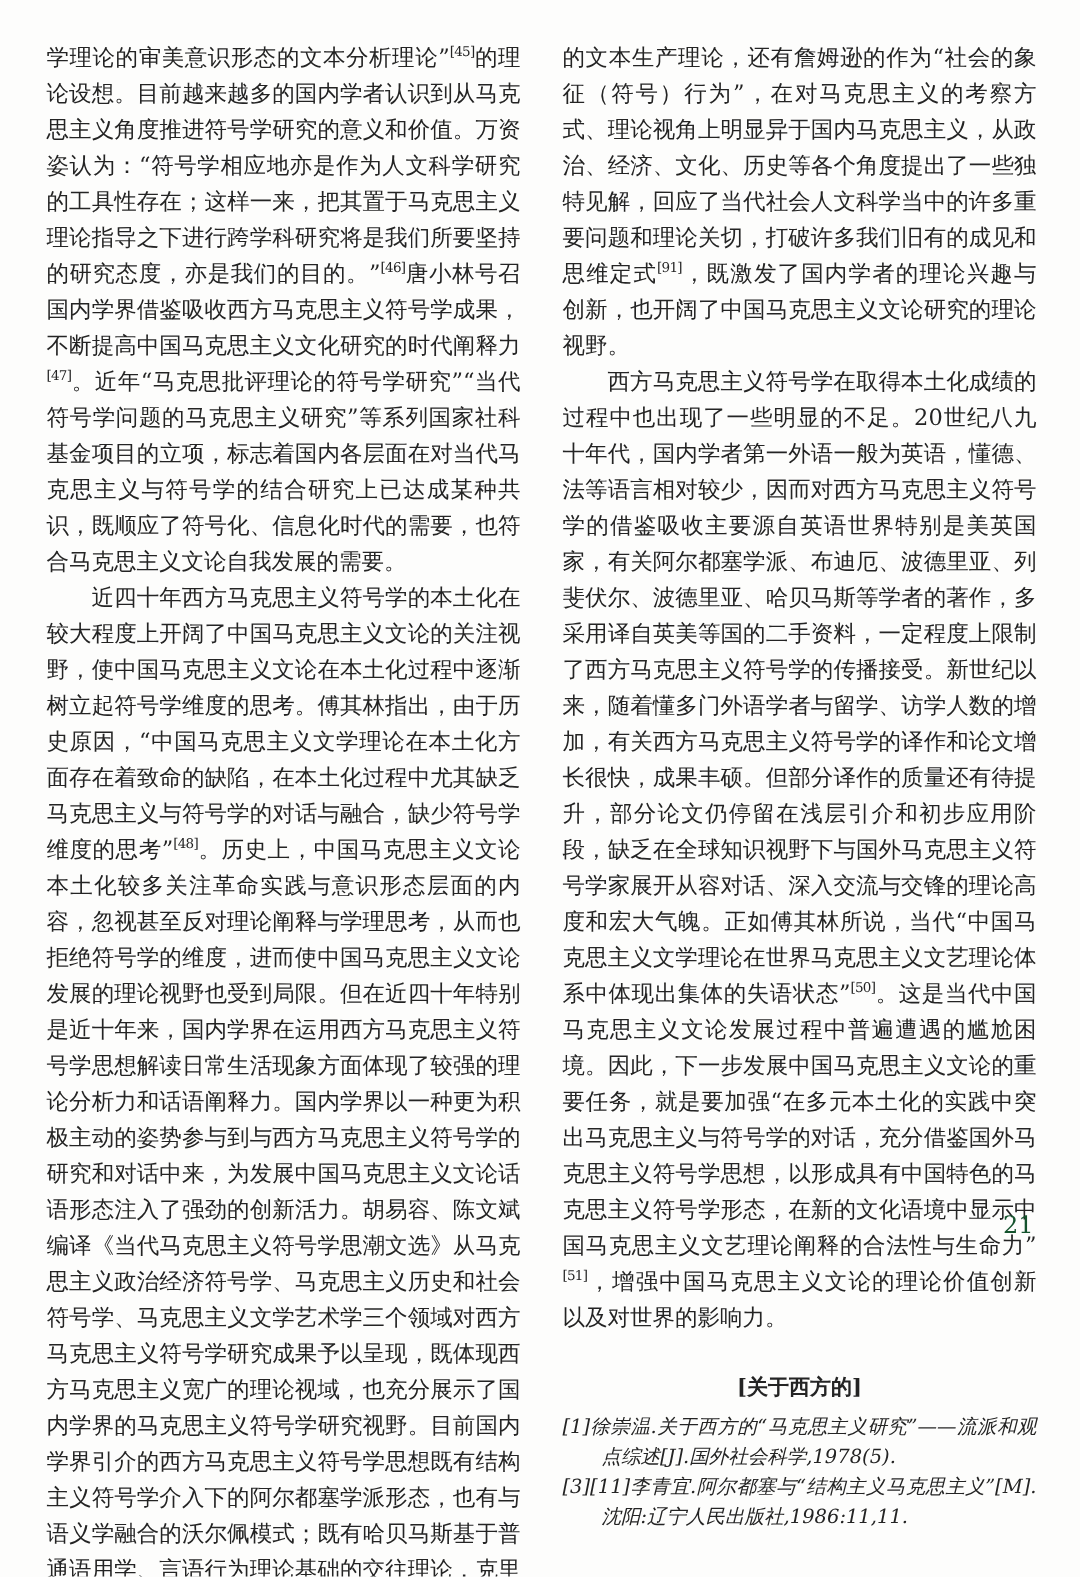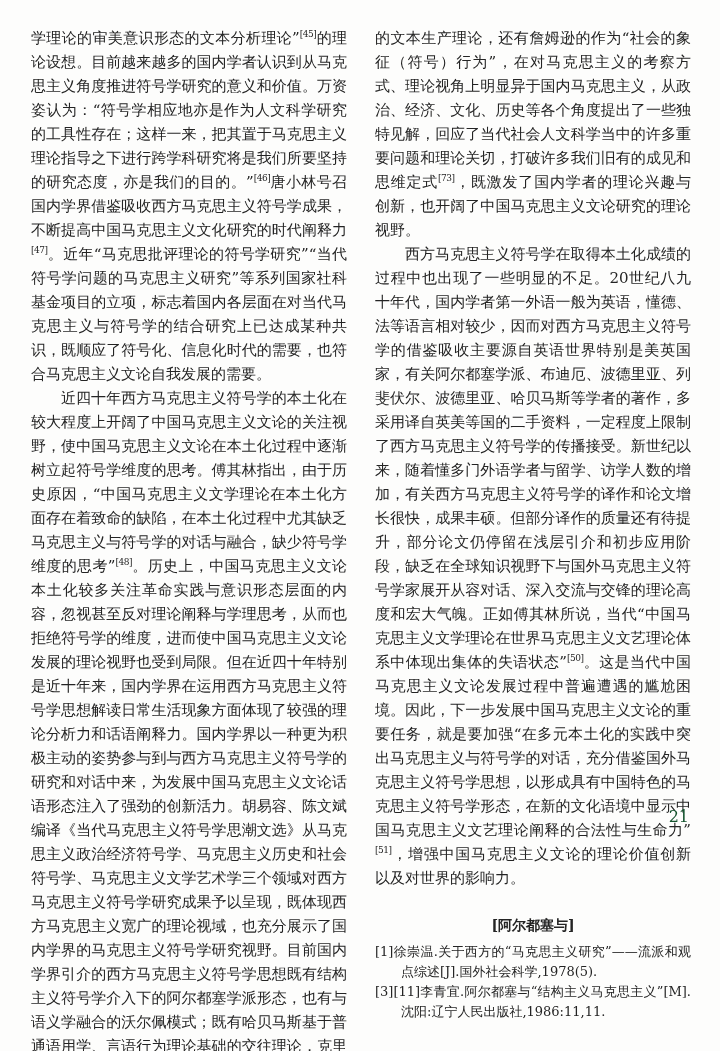--- a/index.html
+++ b/index.html
@@ -43,20 +43,21 @@
     font-weight:bold;
     font-size:14px;
     line-height:20px;
   }
   .refs{
     margin-top:7px;
   }
   .ref-item{
     font-size:13px;
     line-height:20px;
+    font-style:italic;
     text-align:justify;
     padding-left:2em;
     text-indent:-2em;
     margin:0;
   }
   .page-number{
     position:absolute;
     right:31px;bottom:16px;
     font-size:16px;
     color:#14532d;
@@ -66,24 +67,24 @@
 <body>
 
 <div class="page">
   <div class="columns">
     <div class="col">
         <p class="para">学理论的审美意识形态的文本分析理论”<sup class="cite">[45]</sup>的理论设想。目前越来越多的国内学者认识到从马克思主义角度推进符号学研究的意义和价值。万资姿认为：“符号学相应地亦是作为人文科学研究的工具性存在；这样一来，把其置于马克思主义理论指导之下进行跨学科研究将是我们所要坚持的研究态度，亦是我们的目的。”<sup class="cite">[46]</sup>唐小林号召国内学界借鉴吸收西方马克思主义符号学成果，不断提高中国马克思主义文化研究的时代阐释力<sup class="cite">[47]</sup>。近年“马克思批评理论的符号学研究”“当代符号学问题的马克思主义研究”等系列国家社科基金项目的立项，标志着国内各层面在对当代马克思主义与符号学的结合研究上已达成某种共识，既顺应了符号化、信息化时代的需要，也符合马克思主义文论自我发展的需要。</p>
         <p class="para indent">近四十年西方马克思主义符号学的本土化在较大程度上开阔了中国马克思主义文论的关注视野，使中国马克思主义文论在本土化过程中逐渐树立起符号学维度的思考。傅其林指出，由于历史原因，“中国马克思主义文学理论在本土化方面存在着致命的缺陷，在本土化过程中尤其缺乏马克思主义与符号学的对话与融合，缺少符号学维度的思考”<sup class="cite">[48]</sup>。历史上，中国马克思主义文论本土化较多关注革命实践与意识形态层面的内容，忽视甚至反对理论阐释与学理思考，从而也拒绝符号学的维度，进而使中国马克思主义文论发展的理论视野也受到局限。但在近四十年特别是近十年来，国内学界在运用西方马克思主义符号学思想解读日常生活现象方面体现了较强的理论分析力和话语阐释力。国内学界以一种更为积极主动的姿势参与到与西方马克思主义符号学的研究和对话中来，为发展中国马克思主义文论话语形态注入了强劲的创新活力。胡易容、陈文斌编译《当代马克思主义符号学思潮文选》从马克思主义政治经济符号学、马克思主义历史和社会符号学、马克思主义文学艺术学三个领域对西方马克思主义符号学研究成果予以呈现，既体现西方马克思主义宽广的理论视域，也充分展示了国内学界的马克思主义符号学研究视野。目前国内学界引介的西方马克思主义符号学思想既有结构主义符号学介入下的阿尔都塞学派形态，也有与语义学融合的沃尔佩模式；既有哈贝马斯基于普通语用学、言语行为理论基础的交往理论，克里斯蒂瓦的女性主义符号学，也有索绪尔、叶尔姆斯列夫等视野下的列斐伏尔、罗兰·巴特、波德里亚的消费文化符号学、符号政治经济学、大众文化符号学；既有威廉斯的符号体系的意义生产理论、伊格尔顿</p>
       </div>
     <div class="col">
       <div>
-          <p class="para">的文本生产理论，还有詹姆逊的作为“社会的象征（符号）行为”，在对马克思主义的考察方式、理论视角上明显异于国内马克思主义，从政治、经济、文化、历史等各个角度提出了一些独特见解，回应了当代社会人文科学当中的许多重要问题和理论关切，打破许多我们旧有的成见和思维定式<sup class="cite">[73]</sup>，既激发了国内学者的理论兴趣与创新，也开阔了中国马克思主义文论研究的理论视野。</p>
+          <p class="para">的文本生产理论，还有詹姆逊的作为“社会的象征（符号）行为”，在对马克思主义的考察方式、理论视角上明显异于国内马克思主义，从政治、经济、文化、历史等各个角度提出了一些独特见解，回应了当代社会人文科学当中的许多重要问题和理论关切，打破许多我们旧有的成见和思维定式<sup class="cite">[91]</sup>，既激发了国内学者的理论兴趣与创新，也开阔了中国马克思主义文论研究的理论视野。</p>
           <p class="para indent">西方马克思主义符号学在取得本土化成绩的过程中也出现了一些明显的不足。20世纪八九十年代，国内学者第一外语一般为英语，懂德、法等语言相对较少，因而对西方马克思主义符号学的借鉴吸收主要源自英语世界特别是美英国家，有关阿尔都塞学派、布迪厄、波德里亚、列斐伏尔、波德里亚、哈贝马斯等学者的著作，多采用译自英美等国的二手资料，一定程度上限制了西方马克思主义符号学的传播接受。新世纪以来，随着懂多门外语学者与留学、访学人数的增加，有关西方马克思主义符号学的译作和论文增长很快，成果丰硕。但部分译作的质量还有待提升，部分论文仍停留在浅层引介和初步应用阶段，缺乏在全球知识视野下与国外马克思主义符号学家展开从容对话、深入交流与交锋的理论高度和宏大气魄。正如傅其林所说，当代“中国马克思主义文学理论在世界马克思主义文艺理论体系中体现出集体的失语状态”<sup class="cite">[50]</sup>。这是当代中国马克思主义文论发展过程中普遍遭遇的尴尬困境。因此，下一步发展中国马克思主义文论的重要任务，就是要加强“在多元本土化的实践中突出马克思主义与符号学的对话，充分借鉴国外马克思主义符号学思想，以形成具有中国特色的马克思主义符号学形态，在新的文化语境中显示中国马克思主义文艺理论阐释的合法性与生命力”<sup class="cite">[51]</sup>，增强中国马克思主义文论的理论价值创新以及对世界的影响力。</p>
         </div>
-      <div class="refs-heading">[阿尔都塞与]</div>
+      <div class="refs-heading">[关于西方的]</div>
       <div class="refs">
           <div class="ref-item">[1]徐崇温.关于西方的“马克思主义研究”——流派和观点综述[J].国外社会科学,1978(5).</div>
           <div class="ref-item">[3][11]李青宜.阿尔都塞与“结构主义马克思主义”[M].沈阳:辽宁人民出版社,1986:11,11.</div>
         </div>
     </div>
   </div>
   <div class="page-number">21</div>
 </div>
 
 </body></html>

